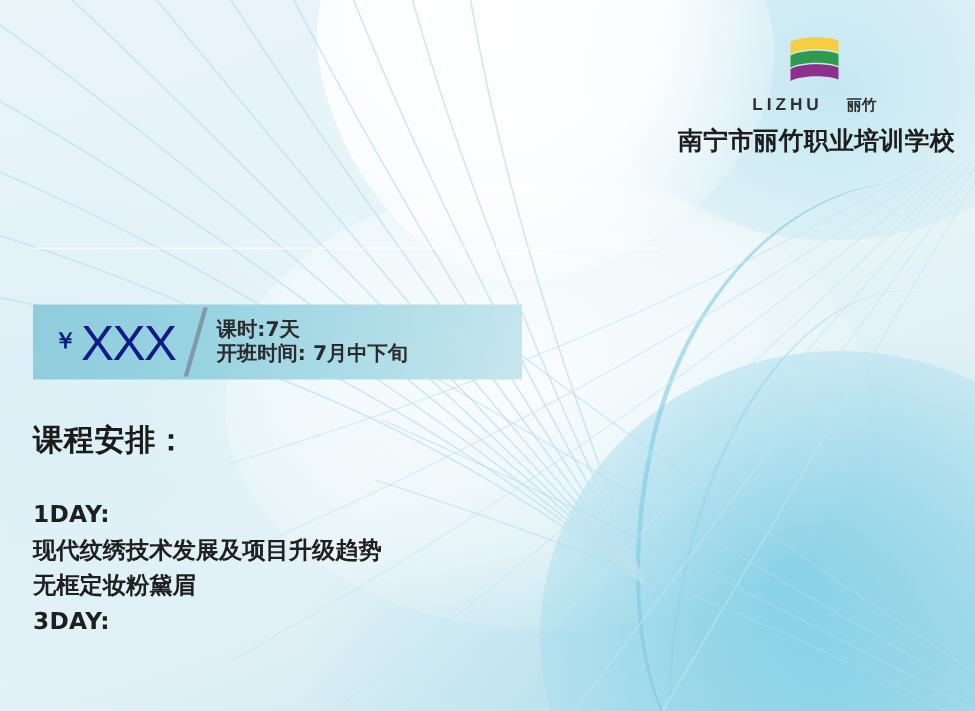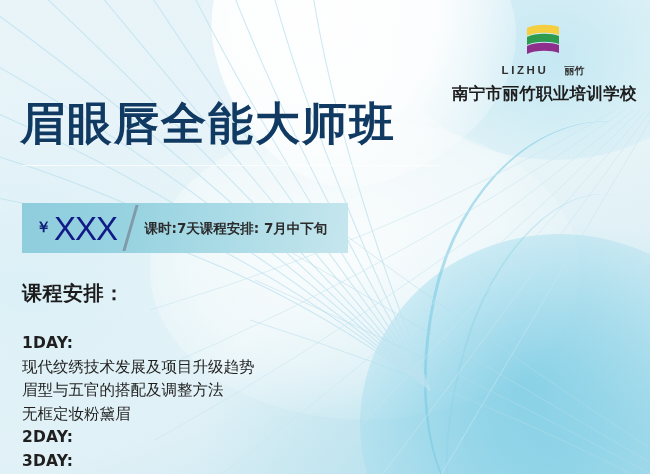--- a/index.html
+++ b/index.html
@@ -183,21 +183,21 @@
   .price-sep {
     width: 2.5px;
     height: 46px;
     background: #7d8fa0;
     transform: skewX(-16deg);
     margin: 0 13px 0 12px;
     opacity: 0.85;
   }
   .price-info {
     display: flex;
-    flex-direction: row;
+    flex-direction: column;
     justify-content: center;
     line-height: 1.22;
   }
   .price-info .row {
     font-size: 13.5px;
     font-weight: 700;
     color: #2b2b2b;
     white-space: nowrap;
     font-family: "DejaVu Sans", "Liberation Sans", sans-serif;
   }
@@ -216,21 +216,21 @@
   }
 
   .schedule-list {
     position: absolute;
     left: 22px;
     top: 332px;
     width: 600px;
   }
   .schedule-list .line {
     font-size: 15.5px;
-    font-weight: 400;
+    font-weight: 700;
     color: #1f1f1f;
     line-height: 1.52;
     white-space: nowrap;
     font-family: "DejaVu Sans", "Liberation Sans", sans-serif;
   }
   .schedule-list .line.day {
     font-weight: 700;
     letter-spacing: 0.2px;
   }
 </style>
@@ -289,36 +289,33 @@
   <div class="logo-block">
     <svg class="logo-mark" viewBox="0 0 46 36">
       <path d="M7,4 C15,0 31,0 39,3 L39,11 C31,8 15,8 7,12 Z" fill="#f5cf3f"></path>
       <path d="M7,13 C15,9 31,9 39,12 L39,20 C31,17 15,17 7,21 Z" fill="#2e9b4e"></path>
       <path d="M7,22 C15,18 31,18 39,21 L39,29 C31,26 15,26 7,30 Z" fill="#8e2f8c"></path>
     </svg>
     <div class="logo-latin"><span>LIZHU</span><span class="cn">丽竹</span></div>
     <div class="logo-school">南宁市丽竹职业培训学校</div>
   </div>
 
-  <h1 class="title">眉眼唇全能大师班</h1>
   <div class="title-rule"></div>
 
   <div class="price-banner">
     <span class="yen">￥</span>
     <span class="price-value">XXX</span>
     <span class="price-sep"></span>
     <span class="price-info">
       <span class="row">课时:7天</span>
-      <span class="row">课程安排: 7月中下旬</span>
+      <span class="row">开班时间: 7月中下旬</span>
     </span>
   </div>
 
   <div class="schedule-heading">课程安排：</div>
   <div class="schedule-list">
       <div class="line day">1DAY:</div>
       <div class="line">现代纹绣技术发展及项目升级趋势</div>
-      <div class="line">眉型与五官的搭配及调整方法</div>
       <div class="line">无框定妆粉黛眉</div>
-      <div class="line day">2DAY:</div>
       <div class="line day">3DAY:</div>
     </div>
 
 </div>
 
 </body></html>

